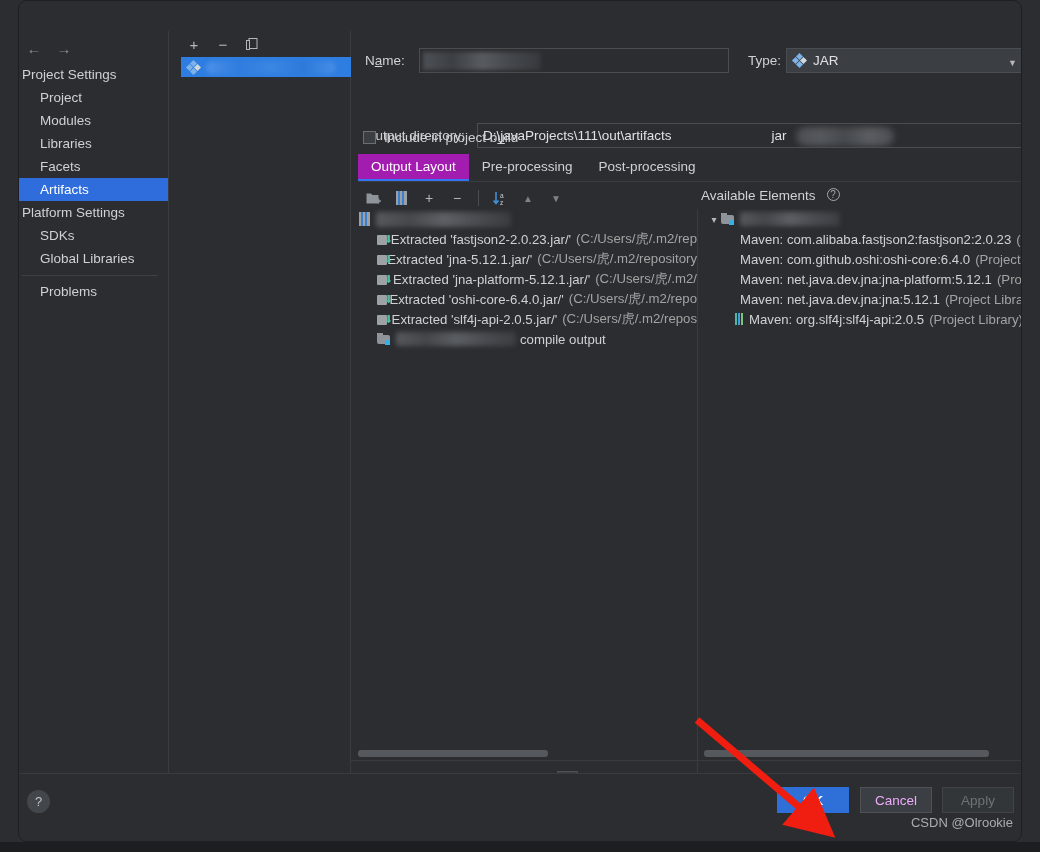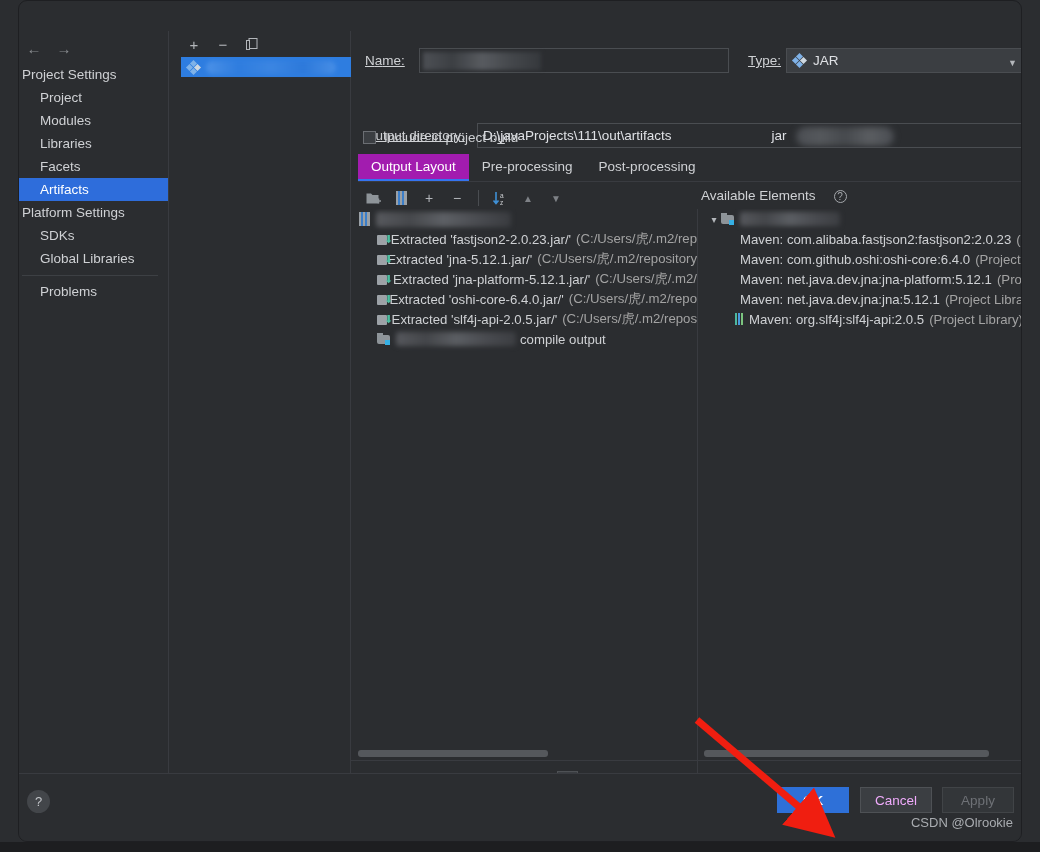--- a/index.html
+++ b/index.html
@@ -125,21 +125,21 @@
   .diamond-icon i:nth-child(2){ left:0px; top:4px; }
   .diamond-icon i:nth-child(3){ left:8px; top:4px; background:#cfd8e0;}
   .diamond-icon i:nth-child(4){ left:4px; top:8px; }
 
   
   .detail {
     position: absolute; left: 332px; top: 30px;
     width: 672px; height: 743px;
     background: #2b2d30;
   }
-  .field-row { position: absolute; display: flex; align-items: center; text-decoration: underline; }
+  .field-row { position: absolute; display: flex; align-items: center; }
   .lbl { font-size: 13.5px; color: #cfd1d4; }
   .u { text-decoration: underline; }
 
   .name-input {
     position: absolute; left: 68px; top: 17px;
     width: 310px; height: 25px;
     background: #2b2d30;
     border: 1px solid #4a4d51;
   }
   .name-blur {
@@ -204,21 +204,21 @@
     position: absolute; left: 6px; top: 154px;
     width: 340px; height: 26px;
     display: flex; align-items: center; gap: 8px; padding-left: 6px;
   }
   .lay-toolbar .sep { width:1px; height:16px; background:#4a4d51; margin:0 3px;}
   .ic { width: 20px; height: 20px; display:flex; align-items:center; justify-content:center; color:#b3b6ba; font-size: 14px;}
 
   .avail-head {
     position: absolute; left: 350px; top: 157px;
     font-size: 13.5px; color: #cfd1d4;
-    display:flex; align-items:flex-end; gap: 18px;
+    display:flex; align-items:flex-start; gap: 11px;
   }
   .qmark {
     width: 13px; height: 13px; border-radius: 50%;
     border: 1px solid #a5a8ac; color:#a5a8ac;
     font-size: 10px; line-height: 11px; text-align:center;
   }
 
   
   .pane-left {
     position: absolute; left: 6px; top: 178px;

